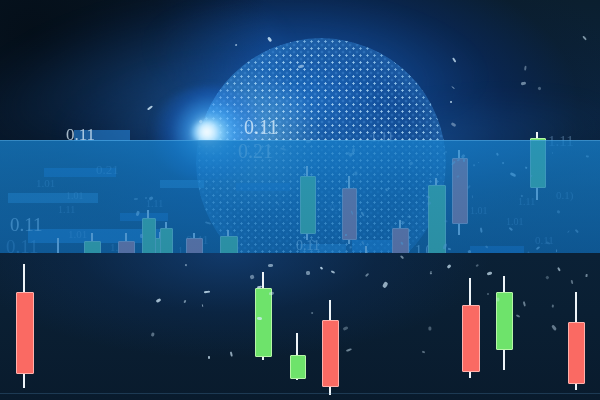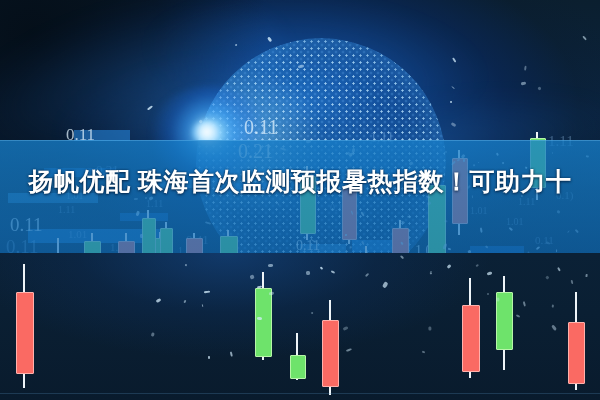--- a/index.html
+++ b/index.html
@@ -504,16 +504,15 @@
       <div class="p" style="left: 429.7px; top: 270.8px; width: 2.2px; height: 1.4px; opacity: 0.4; transform: rotate(7deg);"></div>
       <div class="p" style="left: 365.2px; top: 274.2px; width: 3.9px; height: 1.8px; opacity: 0.53; transform: rotate(-45deg);"></div>
       <div class="p" style="left: 430.2px; top: 272.2px; width: 1.6px; height: 2.1px; opacity: 0.58; transform: rotate(72deg);"></div>
       <div class="p" style="left: 331.1px; top: 270.7px; width: 4px; height: 1.7px; opacity: 0.8; transform: rotate(31deg);"></div>
       <div class="p" style="left: 546.1px; top: 275.8px; width: 2.6px; height: 2.7px; opacity: 0.31; transform: rotate(44deg);"></div>
       <div class="p" style="left: 399.8px; top: 256.3px; width: 3.6px; height: 2.3px; opacity: 0.56; transform: rotate(43deg);"></div>
     </div>
   <div class="bottom-hairline"></div>
 
   <div class="headline">
-    <span class="l1">扬帆优配 珠海首次监测预报暑热指数！可助力十</span>
   </div>
 
 </div>
 
 </body></html>

